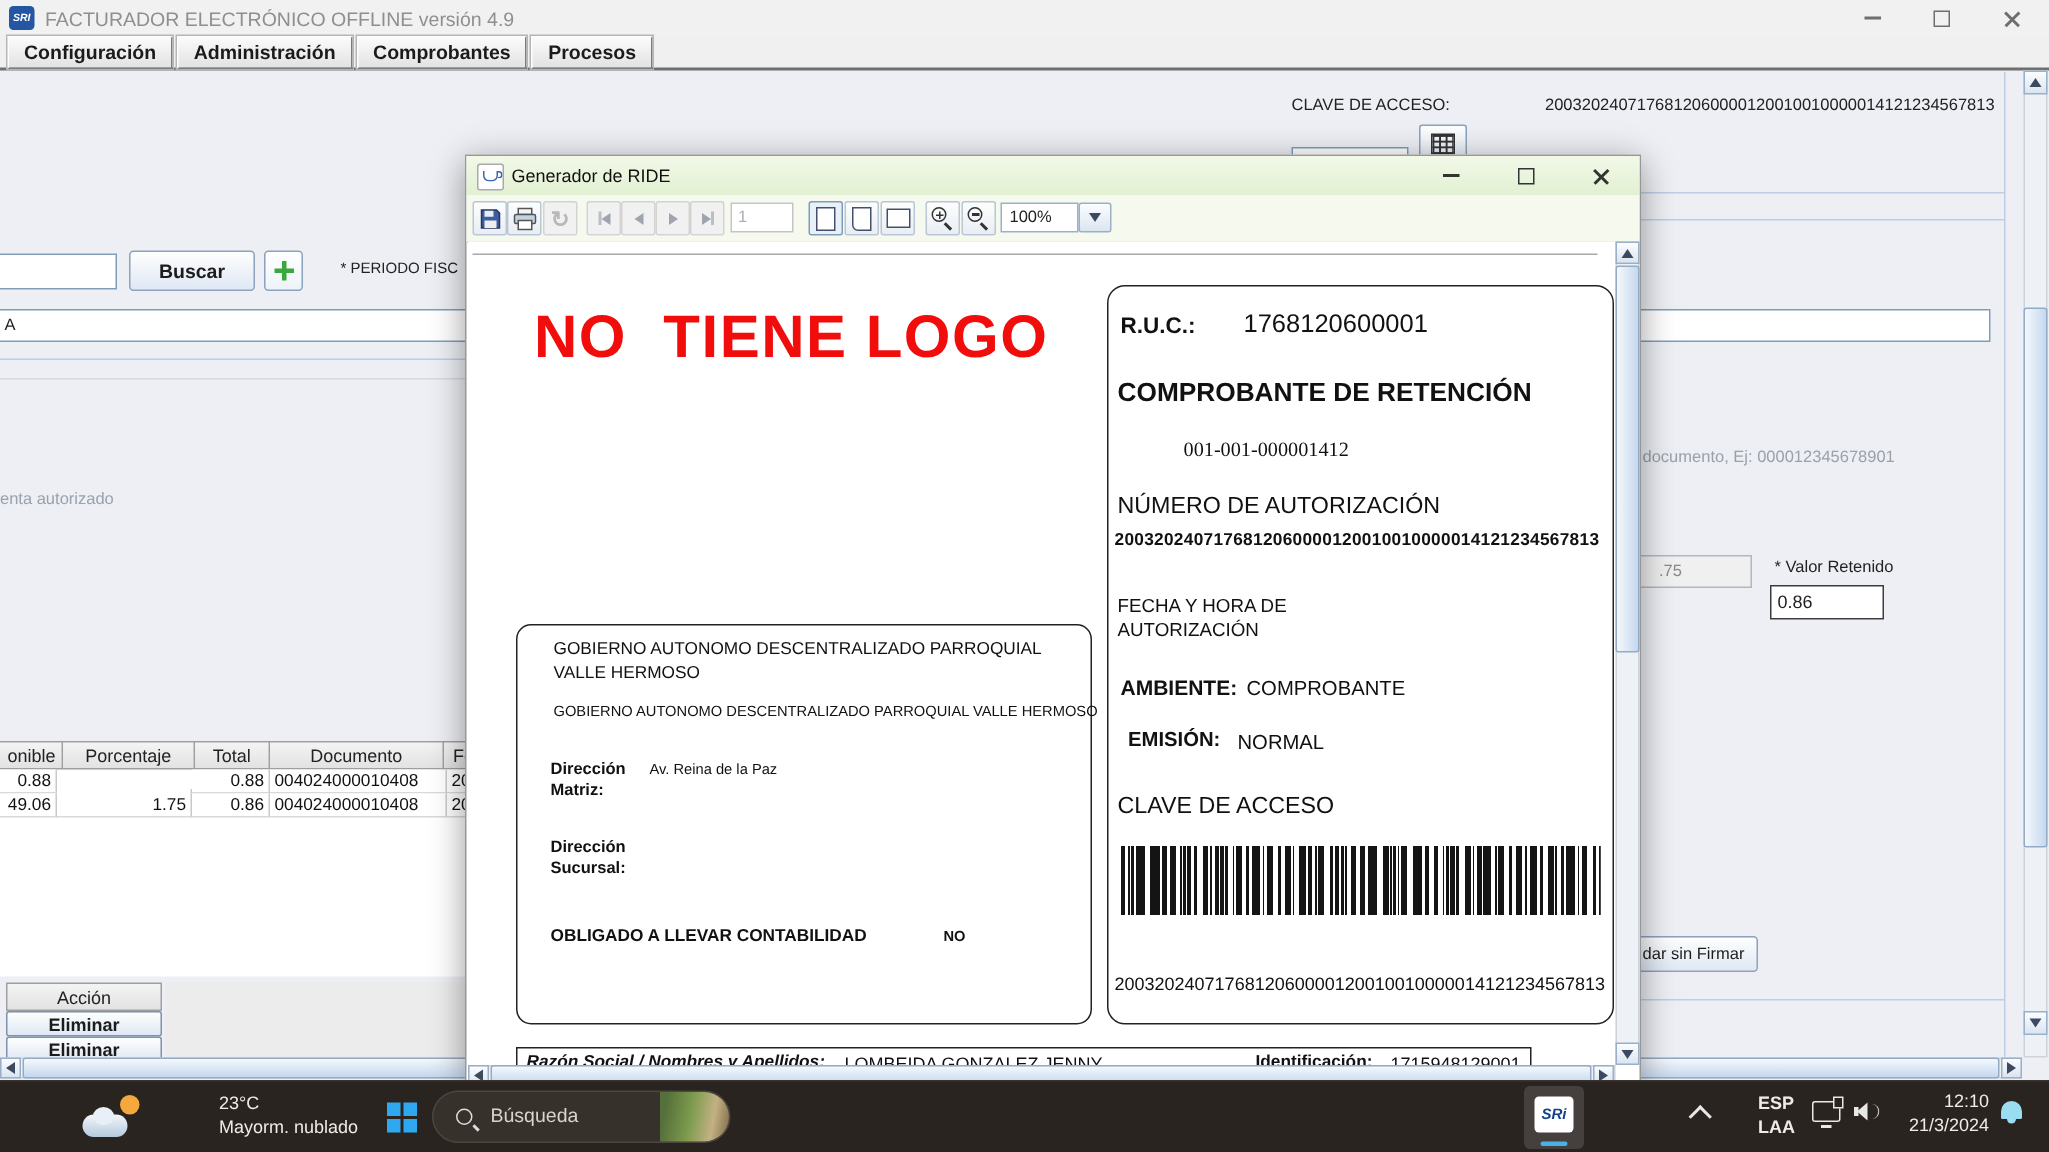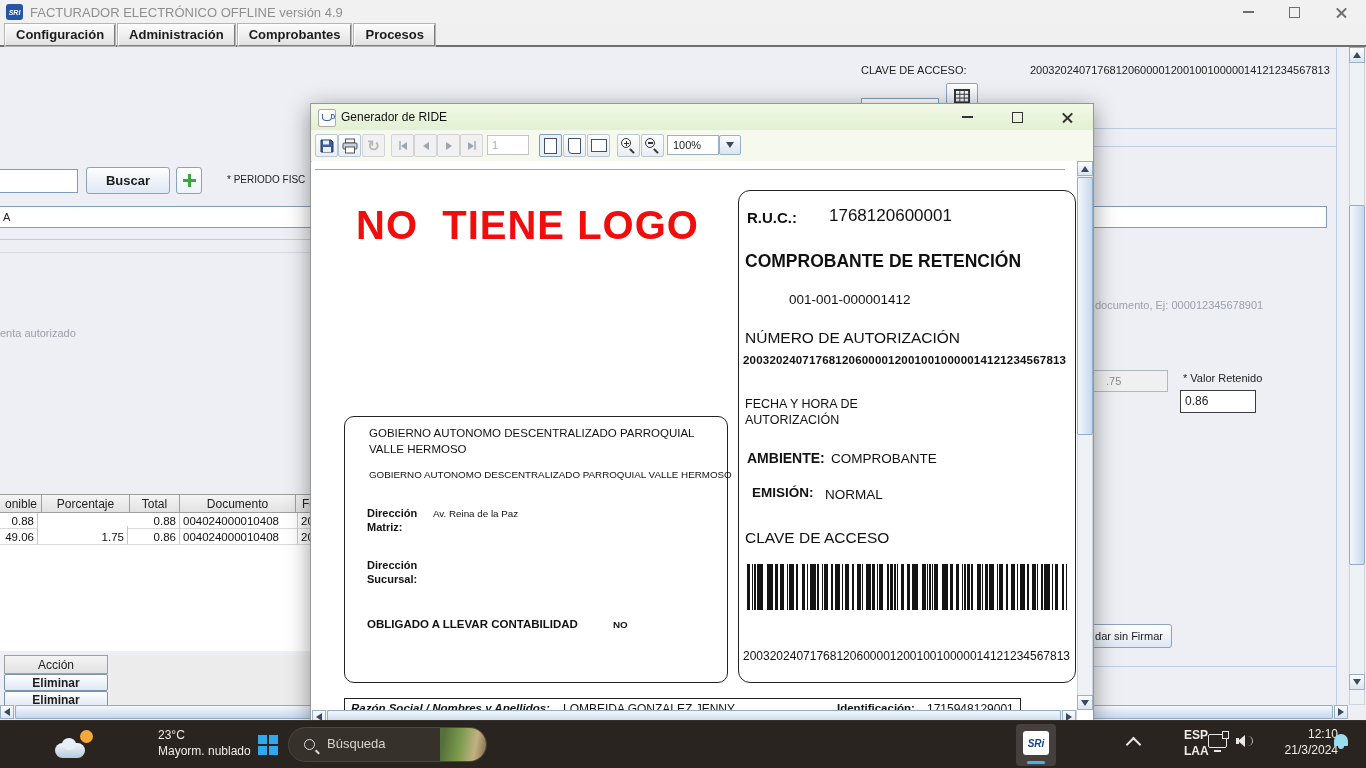--- a/index.html
+++ b/index.html
@@ -62,21 +62,21 @@
   .magi .hand{position:absolute;right:1px;bottom:1px;width:6px;height:1.8px;background:#333;transform:rotate(45deg);}
   
   .ridebox{border:1.5px solid #222;border-radius:12px;background:#fff;box-sizing:border-box;}
   .doc{color:#111;white-space:nowrap;}
   .barcode{background-image:
      repeating-linear-gradient(90deg,#141414 0 1px,transparent 1px 5px),
      repeating-linear-gradient(90deg,#141414 0 2px,transparent 2px 7px),
      repeating-linear-gradient(90deg,#141414 0 3px,#fff 3px 11px);}
   
   .taskbar{left:0;top:720px;width:1366px;height:48px;background:#2a2421;border-top:1px solid #3a332d;}
-  .tbw{color:#efebe7;font-size:12px;white-space:nowrap;margin-left:12px;}
+  .tbw{color:#efebe7;font-size:12px;white-space:nowrap;}
 </style>
 </head>
 <body>
 
 <div class="screen">
 
   <div class="a titlebar">
     <div class="a applogo">SRI</div>
     <div class="a apptitle">FACTURADOR ELECTRÓNICO OFFLINE versión 4.9</div>
     <div class="a wc" style="left:1237px;">
@@ -273,42 +273,42 @@
 
     <div class="a" style="left:1px;top:57px;width:765px;height:549px;background:#fff;overflow:hidden;">
       <div class="a" style="left:3px;top:8px;width:750px;height:1px;background:#a8a8a8;"></div>
 
       <div class="a" style="left:44px;top:42px;font-size:40px;font-weight:bold;color:#f20d0d;letter-spacing:1px;white-space:pre;">NO  TIENE LOGO</div>
 
       <div class="a ridebox" style="left:426px;top:29px;width:338px;height:493px;">
         <div class="a doc" style="left:8px;top:18px;font-weight:bold;font-size:15px;">R.U.C.:</div>
         <div class="a doc" style="left:90px;top:15px;font-size:17px;">1768120600001</div>
         <div class="a doc" style="left:6px;top:60px;font-weight:bold;font-size:17.5px;">COMPROBANTE DE RETENCIÓN</div>
-        <div class="a doc" style="left:50px;top:101px;font-size:13.5px;">001-001-000001412</div>
+        <div class="a doc" style="left:50px;top:101px;font-size:13.5px;font-family:Liberation Serif, serif;">001-001-000001412</div>
         <div class="a doc" style="left:6px;top:138px;font-size:15.5px;">NÚMERO DE AUTORIZACIÓN</div>
         <div class="a doc" style="left:4px;top:163px;font-size:11.5px;font-weight:bold;letter-spacing:.2px;">2003202407176812060000120010010000014121234567813</div>
         <div class="a doc" style="left:6px;top:206px;font-size:12.5px;">FECHA Y HORA DE</div>
         <div class="a doc" style="left:6px;top:222px;font-size:12.5px;">AUTORIZACIÓN</div>
         <div class="a doc" style="left:8px;top:259px;font-weight:bold;font-size:14px;">AMBIENTE:</div>
         <div class="a doc" style="left:92px;top:260px;font-size:13.5px;">COMPROBANTE</div>
         <div class="a doc" style="left:13px;top:294px;font-weight:bold;font-size:13.5px;">EMISIÓN:</div>
         <div class="a doc" style="left:86px;top:296px;font-size:13.5px;">NORMAL</div>
         <div class="a doc" style="left:6px;top:338px;font-size:15.5px;">CLAVE DE ACCESO</div>
         <div class="a barcode" style="left:8px;top:373px;width:320px;height:46px;"></div>
         <div class="a doc" style="left:4px;top:458px;font-size:12px;">2003202407176812060000120010010000014121234567813</div>
       </div>
 
       <div class="a ridebox" style="left:32px;top:255px;width:384px;height:267px;border-radius:10px;">
         <div class="a doc" style="left:24px;top:8px;width:342px;font-size:11.5px;line-height:1.4;white-space:normal;">GOBIERNO AUTONOMO DESCENTRALIZADO PARROQUIAL VALLE HERMOSO</div>
         <div class="a doc" style="left:24px;top:52px;font-size:9.8px;">GOBIERNO AUTONOMO DESCENTRALIZADO PARROQUIAL VALLE HERMOSO</div>
         <div class="a doc" style="left:22px;top:89px;width:64px;font-weight:bold;font-size:11px;line-height:1.3;white-space:normal;">Dirección Matriz:</div>
         <div class="a doc" style="left:88px;top:91px;font-size:9.8px;">Av. Reina de la Paz</div>
         <div class="a doc" style="left:22px;top:141px;width:64px;font-weight:bold;font-size:11px;line-height:1.3;white-space:normal;">Dirección Sucursal:</div>
         <div class="a doc" style="left:22px;top:201px;font-weight:bold;font-size:11.5px;">OBLIGADO A LLEVAR CONTABILIDAD</div>
-        <div class="a doc" style="left:268px;top:202px;font-weight:bold;font-size:9.8px;">NO</div>
+        <div class="a doc" style="left:284px;top:202px;font-weight:bold;font-size:9.8px;">NO</div>
       </div>
 
       <div class="a" style="left:32px;top:537px;width:677px;height:26px;border:1.5px solid #222;background:#fff;box-sizing:border-box;">
         <div class="a doc" style="left:6px;top:3px;font-weight:bold;font-size:11.5px;font-style:italic;">Razón Social / Nombres y Apellidos:</div>
         <div class="a doc" style="left:218px;top:3px;font-size:12px;">LOMBEIDA GONZALEZ JENNY</div>
         <div class="a doc" style="left:492px;top:3px;font-weight:bold;font-size:11.5px;">Identificación:</div>
         <div class="a doc" style="left:582px;top:3px;font-size:12px;">1715948129001</div>
       </div>
     </div>
 

